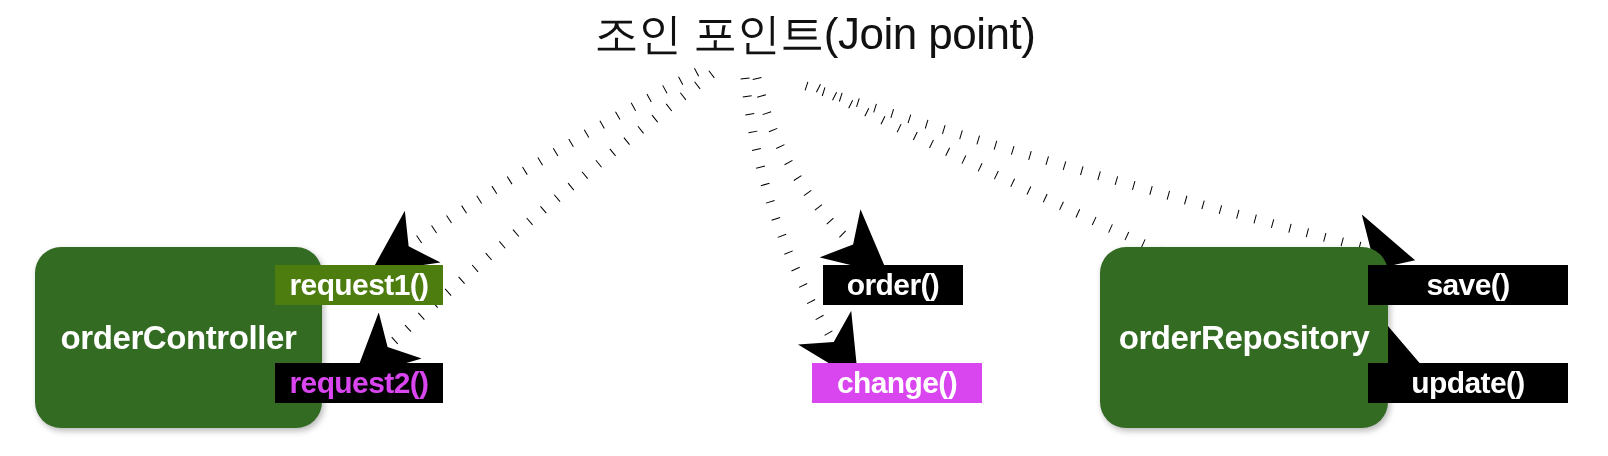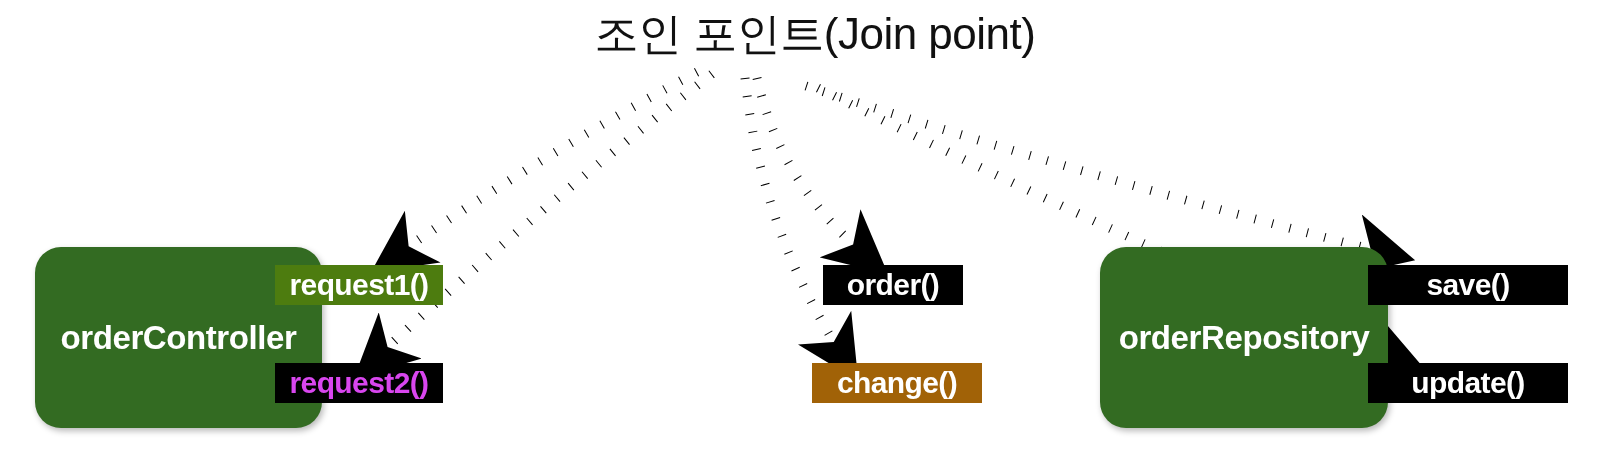--- a/index.html
+++ b/index.html
@@ -107,21 +107,21 @@
   <div class="method" style="left: 275px; top: 265px; width: 168px; background: #4d7c0f; color: rgb(255, 255, 255);">
     <span>request1()</span>
   </div>
   <div class="method" style="left: 275px; top: 363px; width: 168px; background: rgb(0, 0, 0); color: #d946ef;">
     <span>request2()</span>
   </div>
 
   <div class="method" style="left: 823px; top: 265px; width: 140px; background: rgb(0, 0, 0); color: rgb(255, 255, 255);">
     <span>order()</span>
   </div>
-  <div class="method" style="left: 812px; top: 363px; width: 170px; background: #a16207; color: rgb(255, 255, 255);">
+  <div class="method" style="left: 812px; top: 363px; width: 170px; background: #d946ef; color: rgb(255, 255, 255);">
     <span>change()</span>
   </div>
 
   <div class="component" style="left: 1100px; top: 247px; width: 288px; height: 181px; background: rgb(51, 107, 34);">
     <div class="component-label">orderRepository</div>
   </div>
   <div class="method" style="left: 1368px; top: 265px; width: 200px; background: rgb(0, 0, 0); color: rgb(255, 255, 255);">
     <span>save()</span>
   </div>
   <div class="method" style="left: 1368px; top: 363px; width: 200px; background: rgb(0, 0, 0); color: rgb(255, 255, 255);">

